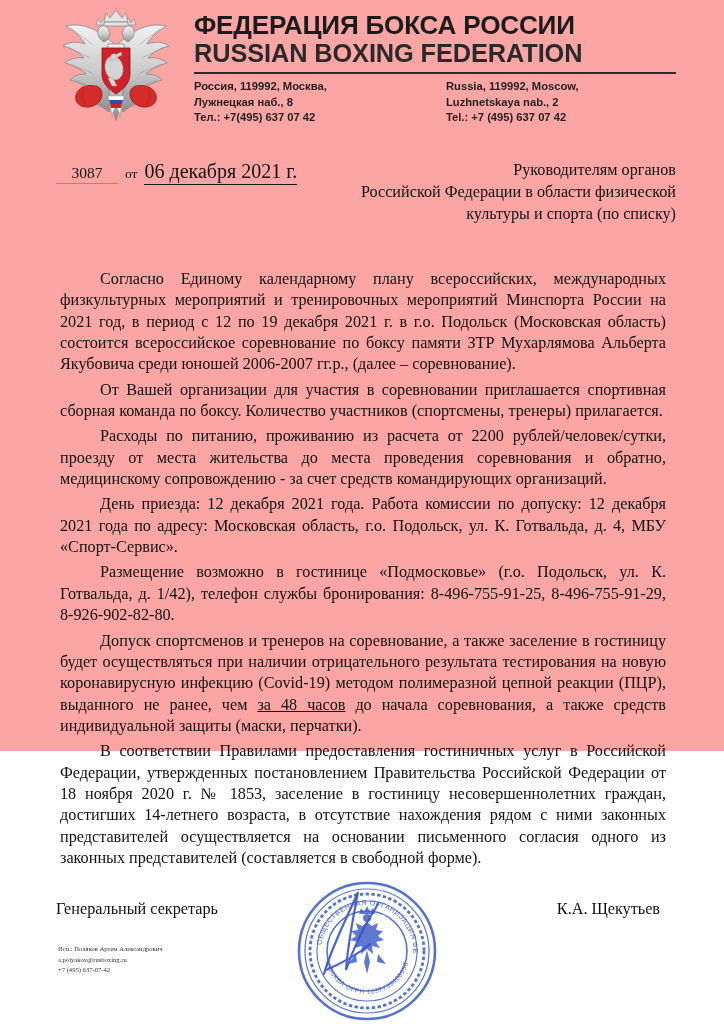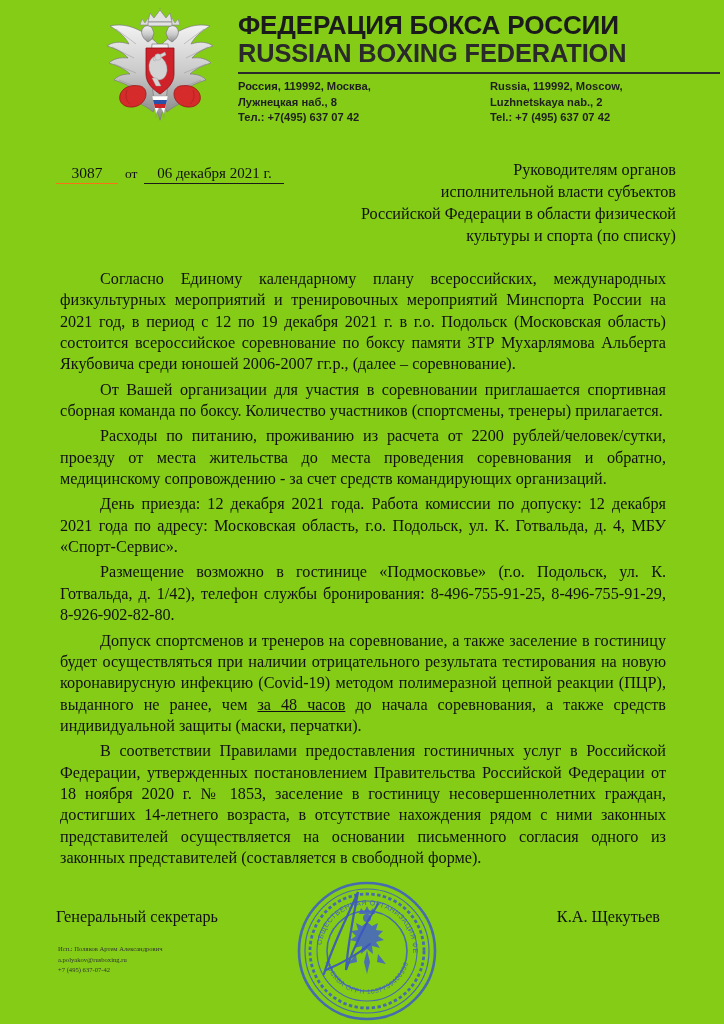--- a/index.html
+++ b/index.html
@@ -13,24 +13,23 @@
     height: 1024px;
     position: relative;
     font-family: "Liberation Serif", "DejaVu Serif", serif;
     color: #111111;
     overflow: hidden;
   }
 
   .page {
     position: relative;
     width: 724px;
-    height: 1024px;
-    background: #84cc16;
+    height: 751px;
+    background: #fca5a5;
     box-sizing: border-box;
-    padding-left: 44px;
   }
 
   
   .letterhead {
     position: relative;
     display: flex;
     align-items: flex-start;
     padding: 6px 8px 0 52px;
     height: 130px;
     box-sizing: border-box;
@@ -115,21 +114,21 @@
     padding: 0 7px;
     font-size: 13.5px;
     margin-top: 24px;
   }
   .ref-date {
     display: inline-block;
     min-width: 140px;
     text-align: center;
     border-bottom: 1px solid #1a1a1a;
     padding-bottom: 1px;
-    font-size: 15px;
+    font-size: 20px;
   }
 
   
   .addressee {
     position: absolute;
     right: 48px;
     top: 160px;
     width: 390px;
     text-align: right;
     font-size: 16.2px;
@@ -155,21 +154,20 @@
 
   
   .sign-row {
     position: absolute;
     left: 56px;
     top: 900px;
     width: 614px;
     display: flex;
     justify-content: space-between;
     font-size: 16.2px;
-    margin-top: 8px;
   }
   .sign-name { padding-right: 10px; }
 
   .executor {
     position: absolute;
     left: 58px;
     top: 944px;
     font-size: 6.6px;
     line-height: 1.62;
     color: #333;
@@ -294,21 +292,20 @@
   </div>
 
   <div class="ref-line">
     <span class="ref-number">3087</span>
     <span class="ref-ot">от</span>
     <span class="ref-date">06 декабря 2021 г.</span>
   </div>
 
   <div class="addressee">
     <div>Руководителям органов</div>
-    <div>исполнительной власти субъектов</div>
     <div>Российской Федерации в области физической</div>
     <div>культуры и спорта (по списку)</div>
   </div>
 
   <div class="body-text">
     <p>Согласно Единому календарному плану всероссийских, международных физкультурных мероприятий и тренировочных мероприятий Минспорта России на 2021 год, в период с 12 по 19 декабря 2021 г. в г.о. Подольск (Московская область) состоится всероссийское соревнование по боксу памяти ЗТР Мухарлямова Альберта Якубовича среди юношей 2006-2007 гг.р., (далее – соревнование).</p>
     <p>От Вашей организации для участия в соревновании приглашается спортивная сборная команда по боксу. Количество участников (спортсмены, тренеры) прилагается.</p>
     <p>Расходы по питанию, проживанию из расчета от 2200 рублей/человек/сутки, проезду от места жительства до места проведения соревнования и обратно, медицинскому сопровождению - за счет средств командирующих организаций.</p>
     <p>День приезда: 12 декабря 2021 года. Работа комиссии по допуску: 12 декабря 2021 года по адресу: Московская область, г.о. Подольск, ул. К. Готвальда, д. 4, МБУ «Спорт-Сервис».</p>
     <p>Размещение возможно в гостинице «Подмосковье» (г.о. Подольск, ул. К. Готвальда, д. 1/42), телефон службы бронирования: 8-496-755-91-25, 8-496-755-91-29, 8-926-902-82-80.</p>

